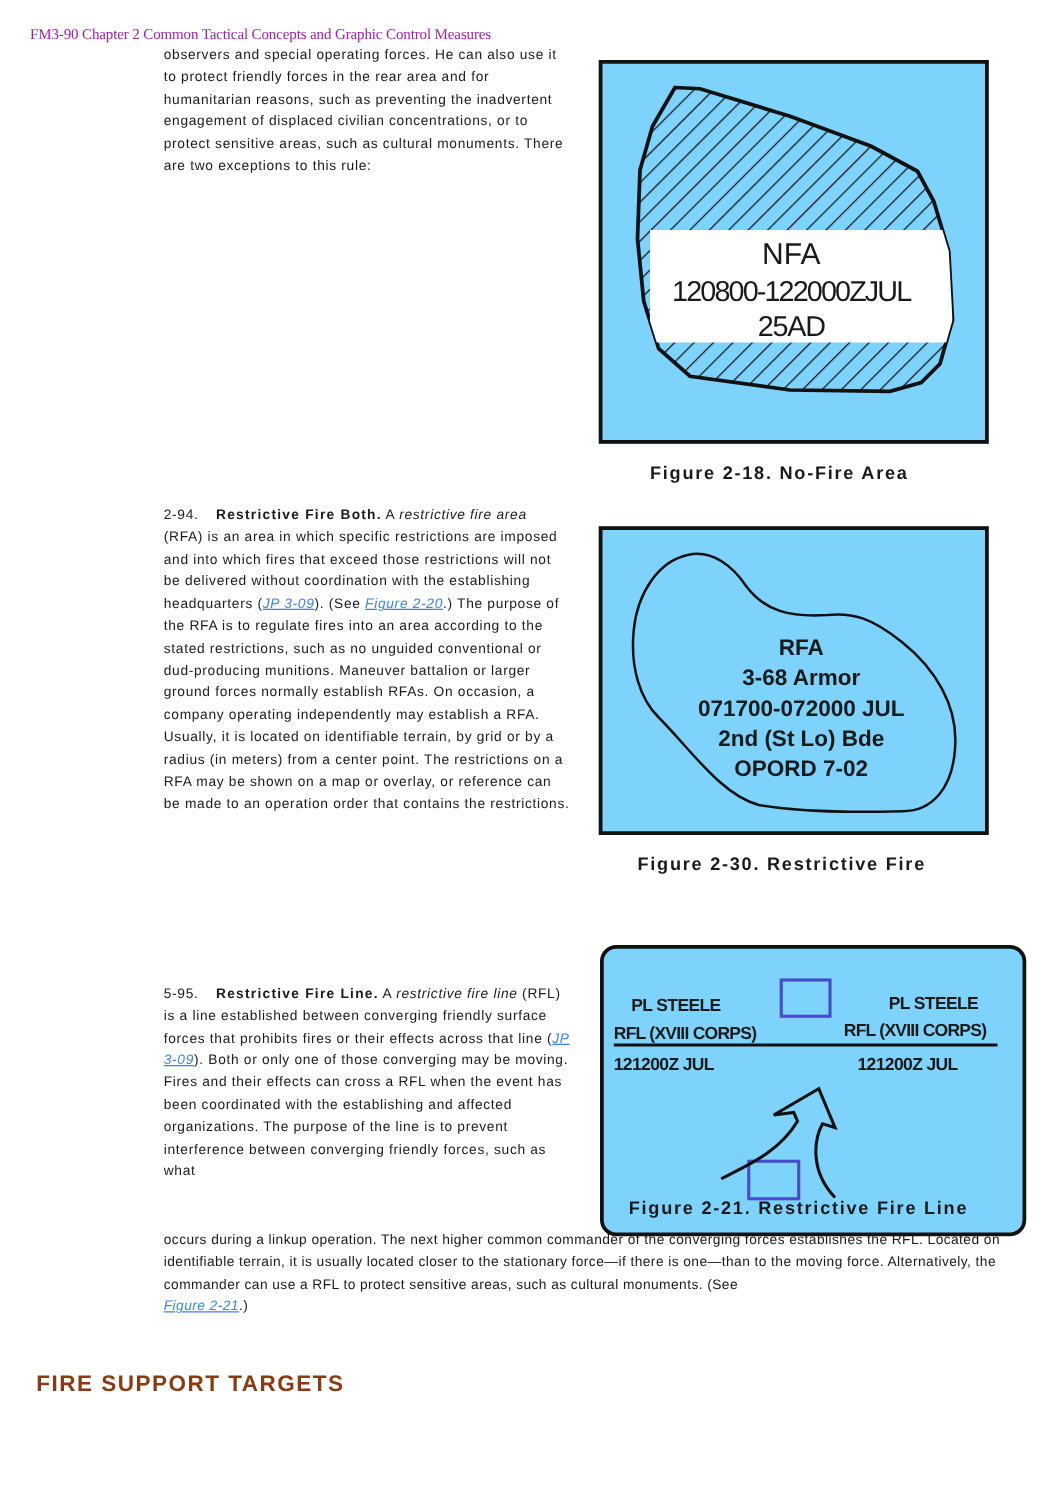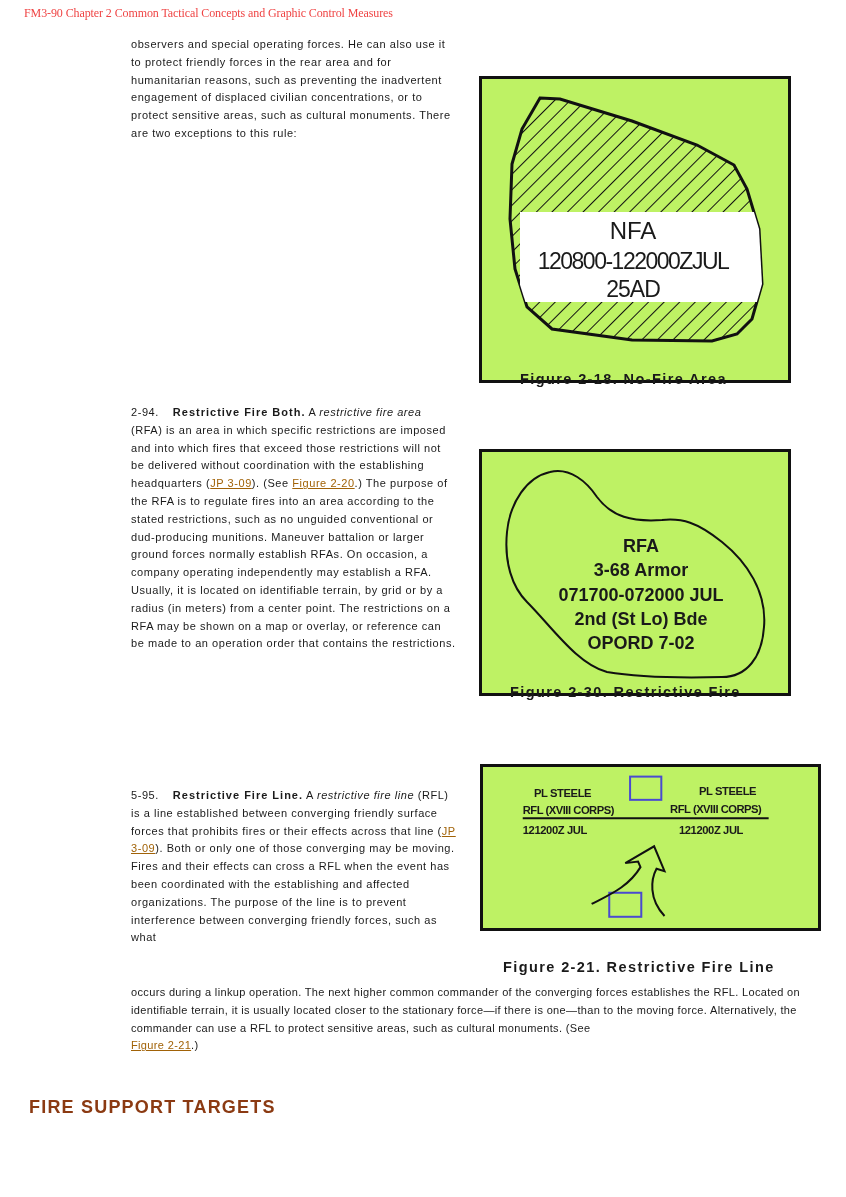--- a/index.html
+++ b/index.html
@@ -1,20 +1,20 @@
 <!DOCTYPE html>
 <html><head>
 <meta charset="utf-8">
 <style>
   html, body { margin: 0; padding: 0; background: #ffffff; }
   body { width: 846px; height: 1197px; position: relative; overflow: hidden; color: #1a1a1a; }
   .running-head {
-    position: absolute; left: 24px; top: 6px;
+    position: absolute; left: 24px; top: 20px;
     font-family: "Liberation Serif", "DejaVu Serif", serif;
-    font-size: 12px; color: #ef4444; letter-spacing: -0.1px;
+    font-size: 12px; color: #a21caf; letter-spacing: -0.1px;
   }
   .text {
     position: absolute;
     font-family: "Liberation Sans", "DejaVu Sans", sans-serif;
     font-size: 11px; line-height: 17.8px; color: #1a1a1a;
     letter-spacing: 0.55px;
   }
   .col { left: 131px; width: 325px; }
   .p1 { top: 36px; }
   .bullets { position: absolute; left: 185px; width: 275px; top: 217px; margin: 0; padding: 0; list-style: none; }
@@ -25,30 +25,30 @@
   }
   .bullets li::before {
     content: ""; position: absolute; left: 2px; top: 8px; width: 5px; height: 5px; border-radius: 50%; background: #1a1a1a;
   }
   .p2 { top: 404px; }
   .p3 { top: 787px; }
   .p3-cont { left: 131px; width: 670px; top: 984px; letter-spacing: 0.35px; }
   .pnum { margin-right: 14px; }
   b.term { font-weight: bold; letter-spacing: 1px; }
   i { font-style: italic; }
-  a.link { color: #a16207; text-decoration: underline; }
+  a.link { color: #3b82f6; text-decoration: underline; font-style: italic; }
   .section-heading {
     position: absolute; left: 29px; top: 1097px;
     font-family: "Liberation Sans", "DejaVu Sans", sans-serif;
     font-weight: bold; font-size: 18px; color: #8b3a12; letter-spacing: 1.2px;
   }
-  .figure-box { position: absolute; border: 3px solid #111; box-sizing: border-box; background: #bef264; margin-top: 28px; }
+  .figure-box { position: absolute; border: 3px solid #111; box-sizing: border-box; background: #7dd3fc; }
   .fig1 { left: 479px; top: 48px; width: 312px; height: 307px; }
   .fig2 { left: 479px; top: 421px; width: 312px; height: 247px; }
-  .fig3 { left: 480px; top: 736px; width: 341px; height: 167px; }
+  .fig3 { left: 480px; top: 756px; width: 341px; height: 233px; border-radius: 13px; }
   .figure-box svg { position: absolute; left: 0; top: 0; width: 100%; height: 100%; }
   .caption {
     position: absolute;
     font-family: "Liberation Sans", "DejaVu Sans", sans-serif;
     font-weight: bold; font-size: 14.5px; letter-spacing: 1.4px; color: #1a1a1a;
   }
   .cap1 { left: 520px; top: 371px; }
   .cap2 { left: 510px; top: 684px; }
   .cap3 { left: 503px; top: 959px; }
   .svg-label { font-family: "Liberation Sans", "DejaVu Sans", sans-serif; fill: #1a1a1a; }

